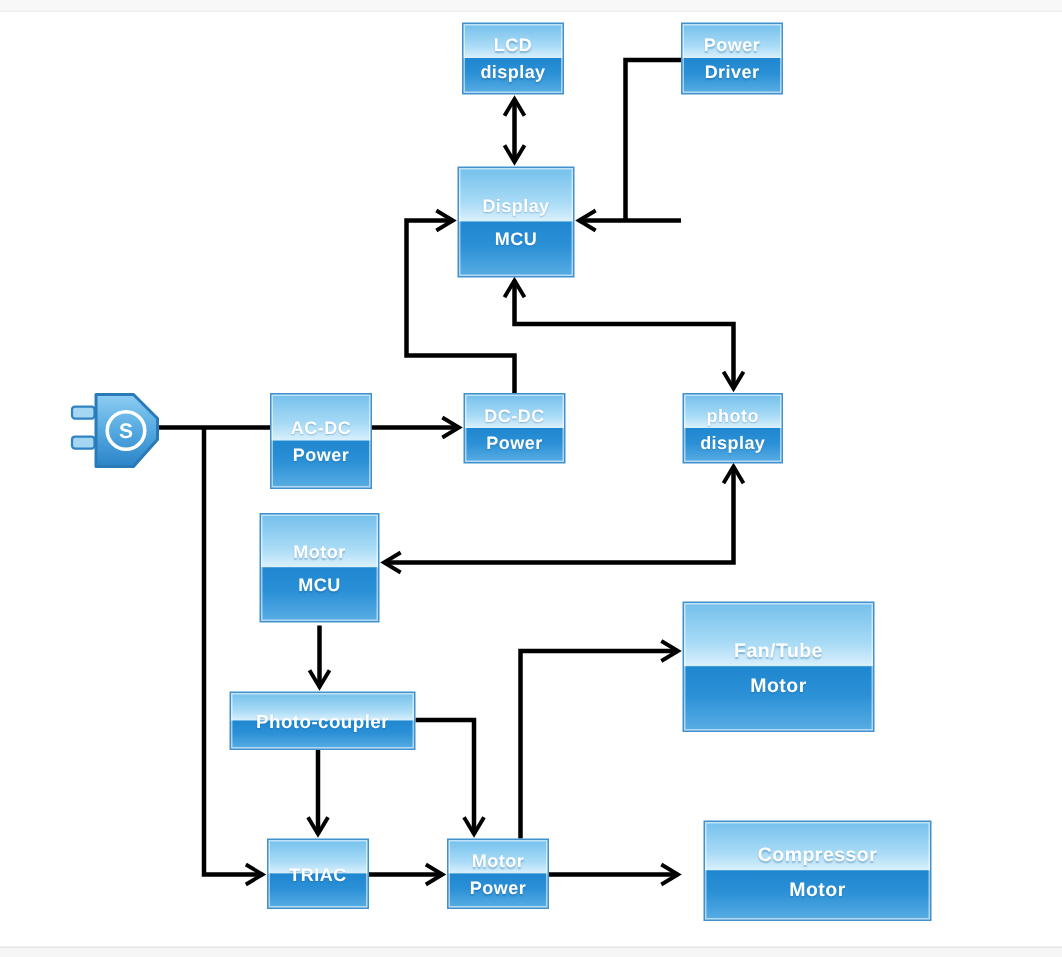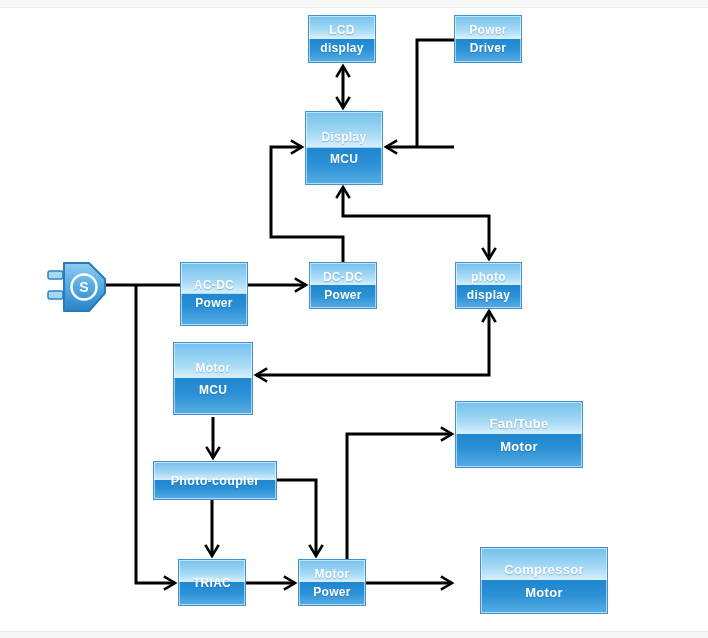--- a/index.html
+++ b/index.html
@@ -126,22 +126,22 @@
 
   <div class="node" style="left:153px;top:461px;width:124px;height:39px;font-size:12.5px">
     <span>Photo-coupler</span>
   </div>
 
   <div class="node" style="left:298px;top:559px;width:68px;height:47px">
     <span>Motor</span>
     <span>Power</span>
   </div>
 
-  <div class="node big" style="left:455px;top:401px;width:128px;height:67px">
+  <div class="node big" style="left:455px;top:401px;width:128px;height:87px">
     <span>Fan/Tube</span>
     <span>Motor</span>
   </div>
 
-  <div class="node big" style="left:480px;top:547px;width:128px;height:67px">
+  <div class="node big" style="left:469px;top:547px;width:152px;height:67px">
     <span>Compressor</span>
     <span>Motor</span>
   </div>
 </div>
 
 </body></html>

